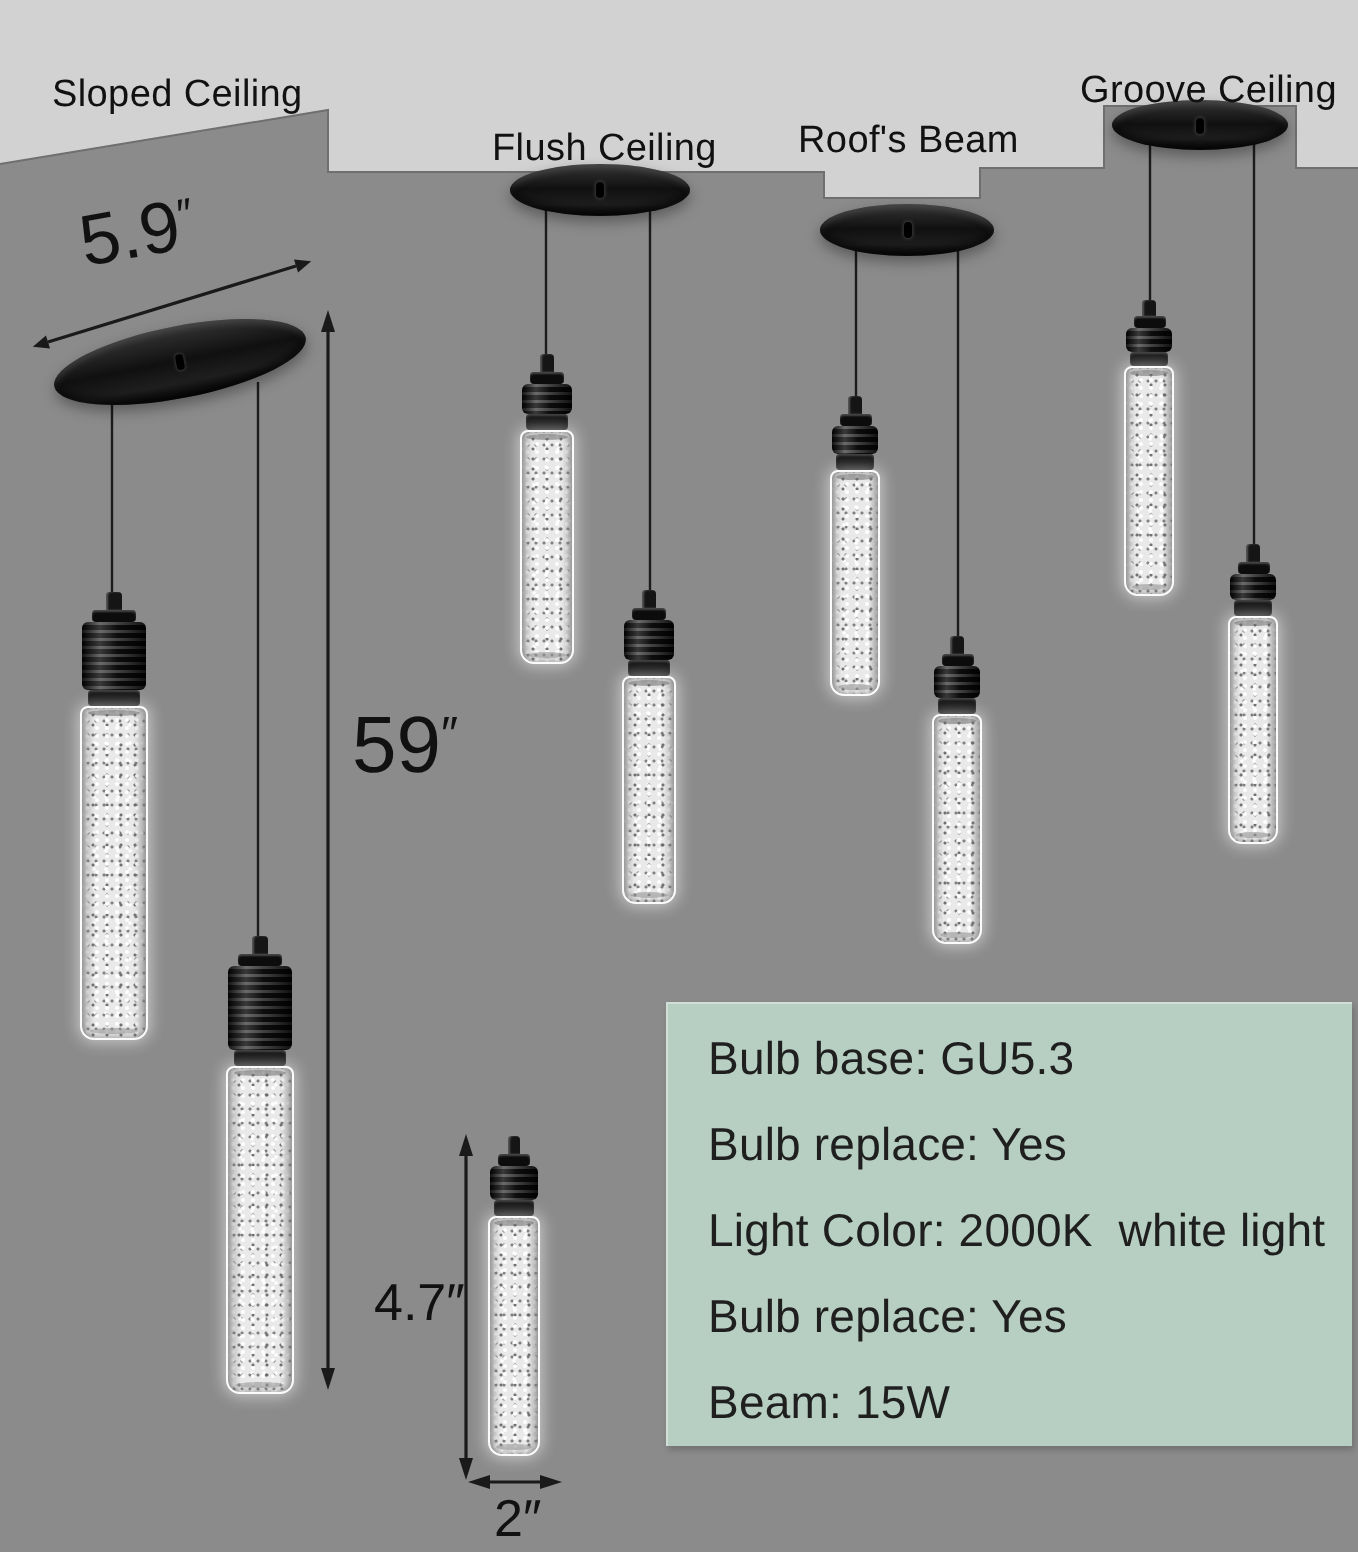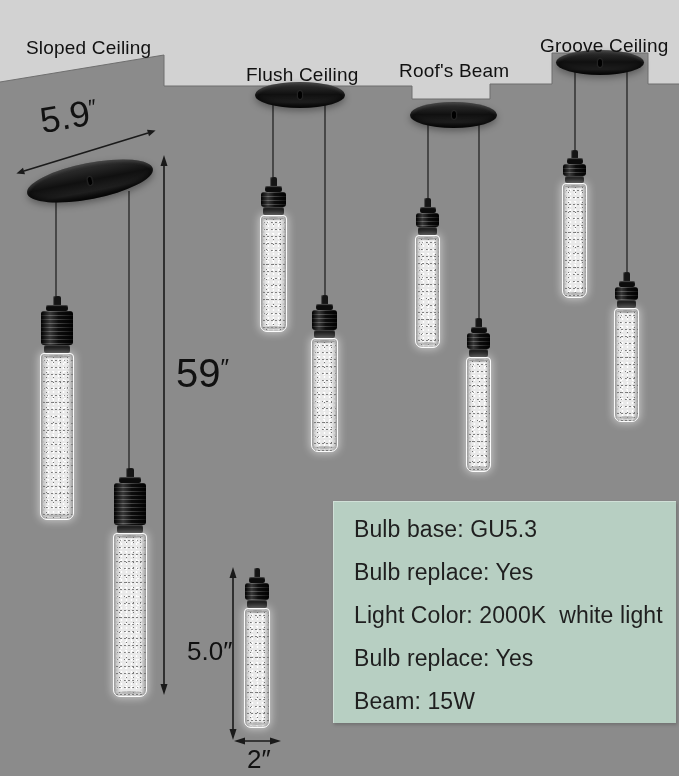--- a/index.html
+++ b/index.html
@@ -240,21 +240,21 @@
   <div class="ceil-label" style="left:540px;top:35px;">Groove Ceiling</div>
   <div class="ceil-label" style="left:399px;top:60px;">Roof's Beam</div>
 
   <div class="dim dim-5-9" style="left:44px;top:100px;">
     <span>5.9</span><span class="prime">″</span>
   </div>
   <div class="dim dim-59" style="left:176px;top:351px;">
     <span>59</span><span class="prime">″</span>
   </div>
   <div class="dim dim-9-8" style="left:187px;top:636px;">
-    <span>5.0</span><span class="prime">″</span>
+    <span>4.7</span><span class="prime">″</span>
   </div>
   <div class="dim dim-2" style="left:247px;top:744px;">
     <span>2</span><span class="prime">″</span>
   </div>
 
   <div class="spec-box">
     <div class="spec-line">Bulb base: GU5.3</div>
     <div class="spec-line">Bulb replace: Yes</div>
     <div class="spec-line">Light Color: 2000K  white light</div>
     <div class="spec-line">Bulb replace: Yes</div>

